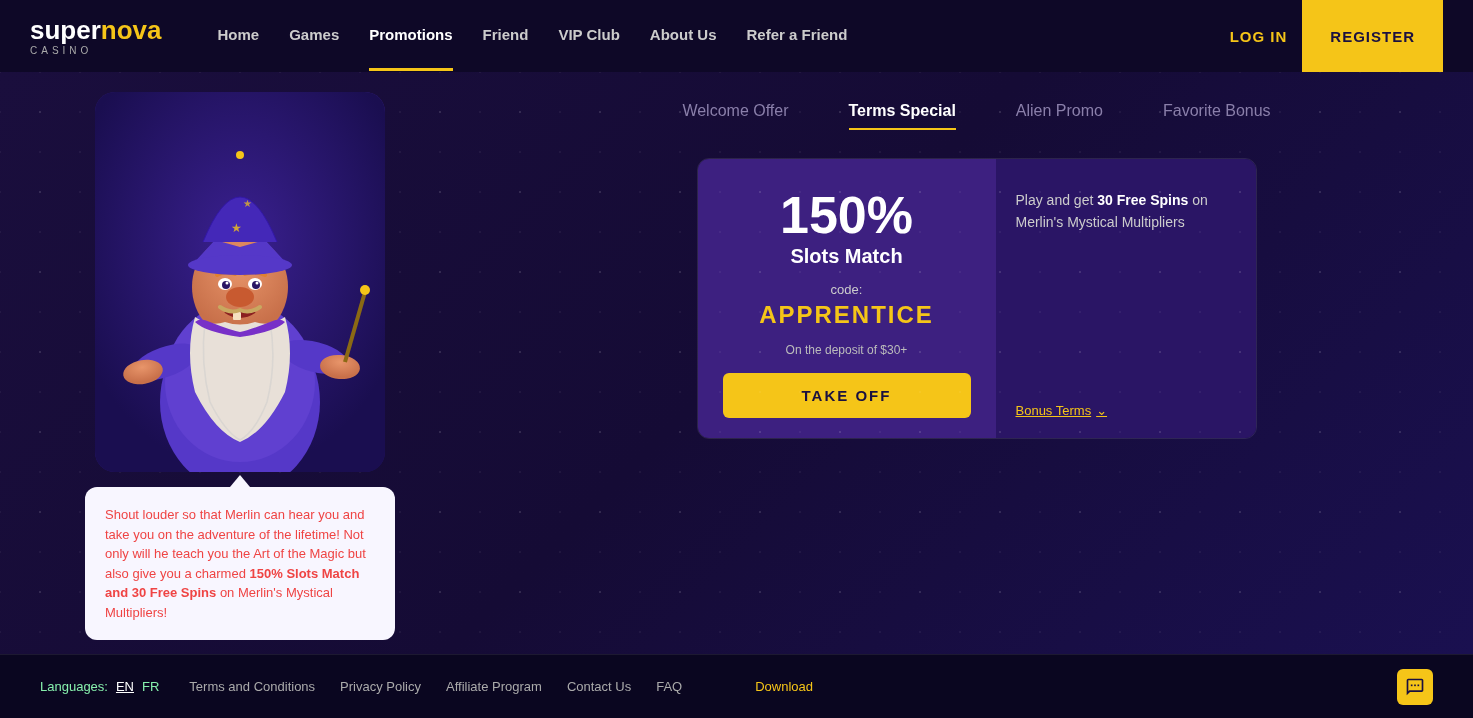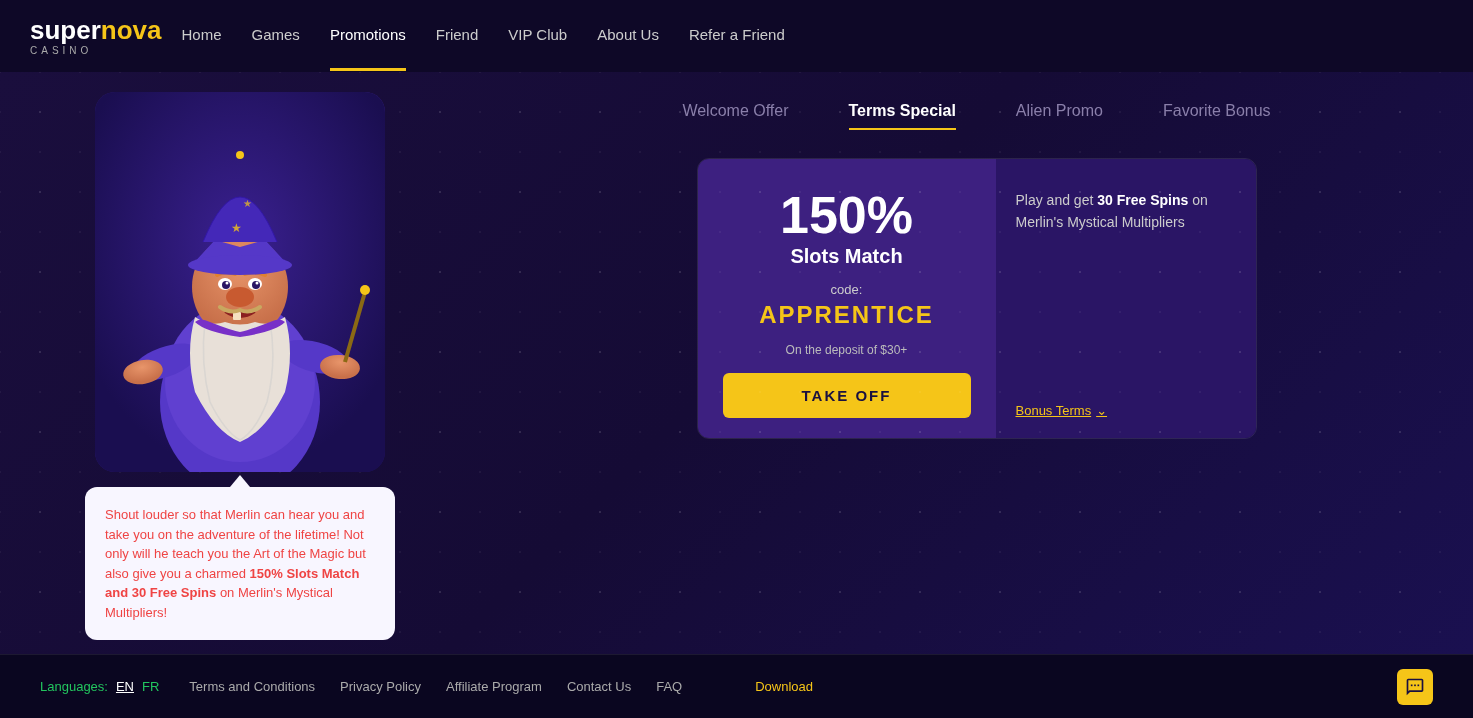--- a/index.html
+++ b/index.html
@@ -17,21 +17,21 @@
       display: flex;
       align-items: center;
       height: 72px;
       padding: 0 30px;
       position: relative;
       z-index: 10;
     }
     .logo-area {
       display: flex;
       align-items: center;
-      margin-right: 20px;
+      margin-right: 56px;
     }
     .logo-text {
       font-size: 26px;
       font-weight: 900;
       color: #fff;
       line-height: 1;
       text-transform: lowercase;
     }
     .logo-text span {
       color: #f5c518;
@@ -41,20 +41,21 @@
       letter-spacing: 4px;
       color: #aaa;
       text-transform: uppercase;
       margin-top: 2px;
     }
     nav {
       display: flex;
       align-items: center;
       gap: 30px;
       flex: 1;
+      font-weight: bold;
     }
     nav a {
       color: #ccc;
       text-decoration: none;
       font-size: 15px;
       padding-bottom: 4px;
       position: relative;
     }
     nav a.active {
       color: #fff;
@@ -304,21 +305,21 @@
       font-size: 13px;
       color: #888;
       border-top: 1px solid rgba(255,255,255,0.08);
     }
     .footer-languages {
       display: flex;
       align-items: center;
       gap: 8px;
     }
     .footer-lang {
-      color: #22c55e;
+      color: #86efac;
       font-size: 13px;
     }
     .footer-lang.active {
       color: #fff;
       text-decoration: underline;
     }
     .footer-links {
       display: flex;
       gap: 25px;
       flex: 1;
@@ -364,20 +365,24 @@
   <nav>
     <a href="#">Home</a>
     <a href="#">Games</a>
     <a href="#" class="active">Promotions</a>
     <a href="#">Friend</a>
     <a href="#">VIP Club</a>
     <a href="#">About Us</a>
     <a href="#">Refer a Friend</a>
   </nav>
 
+  <div class="header-right">
+    <button class="login-btn">LOG IN</button>
+    <button class="register-btn">REGISTER</button>
+  </div>
 </header>
 
 <main>
 
   <div class="left-panel">
     <div class="wizard-image">
 
       <svg viewBox="0 0 290 380" class="wizard-svg">
 
         <defs>

